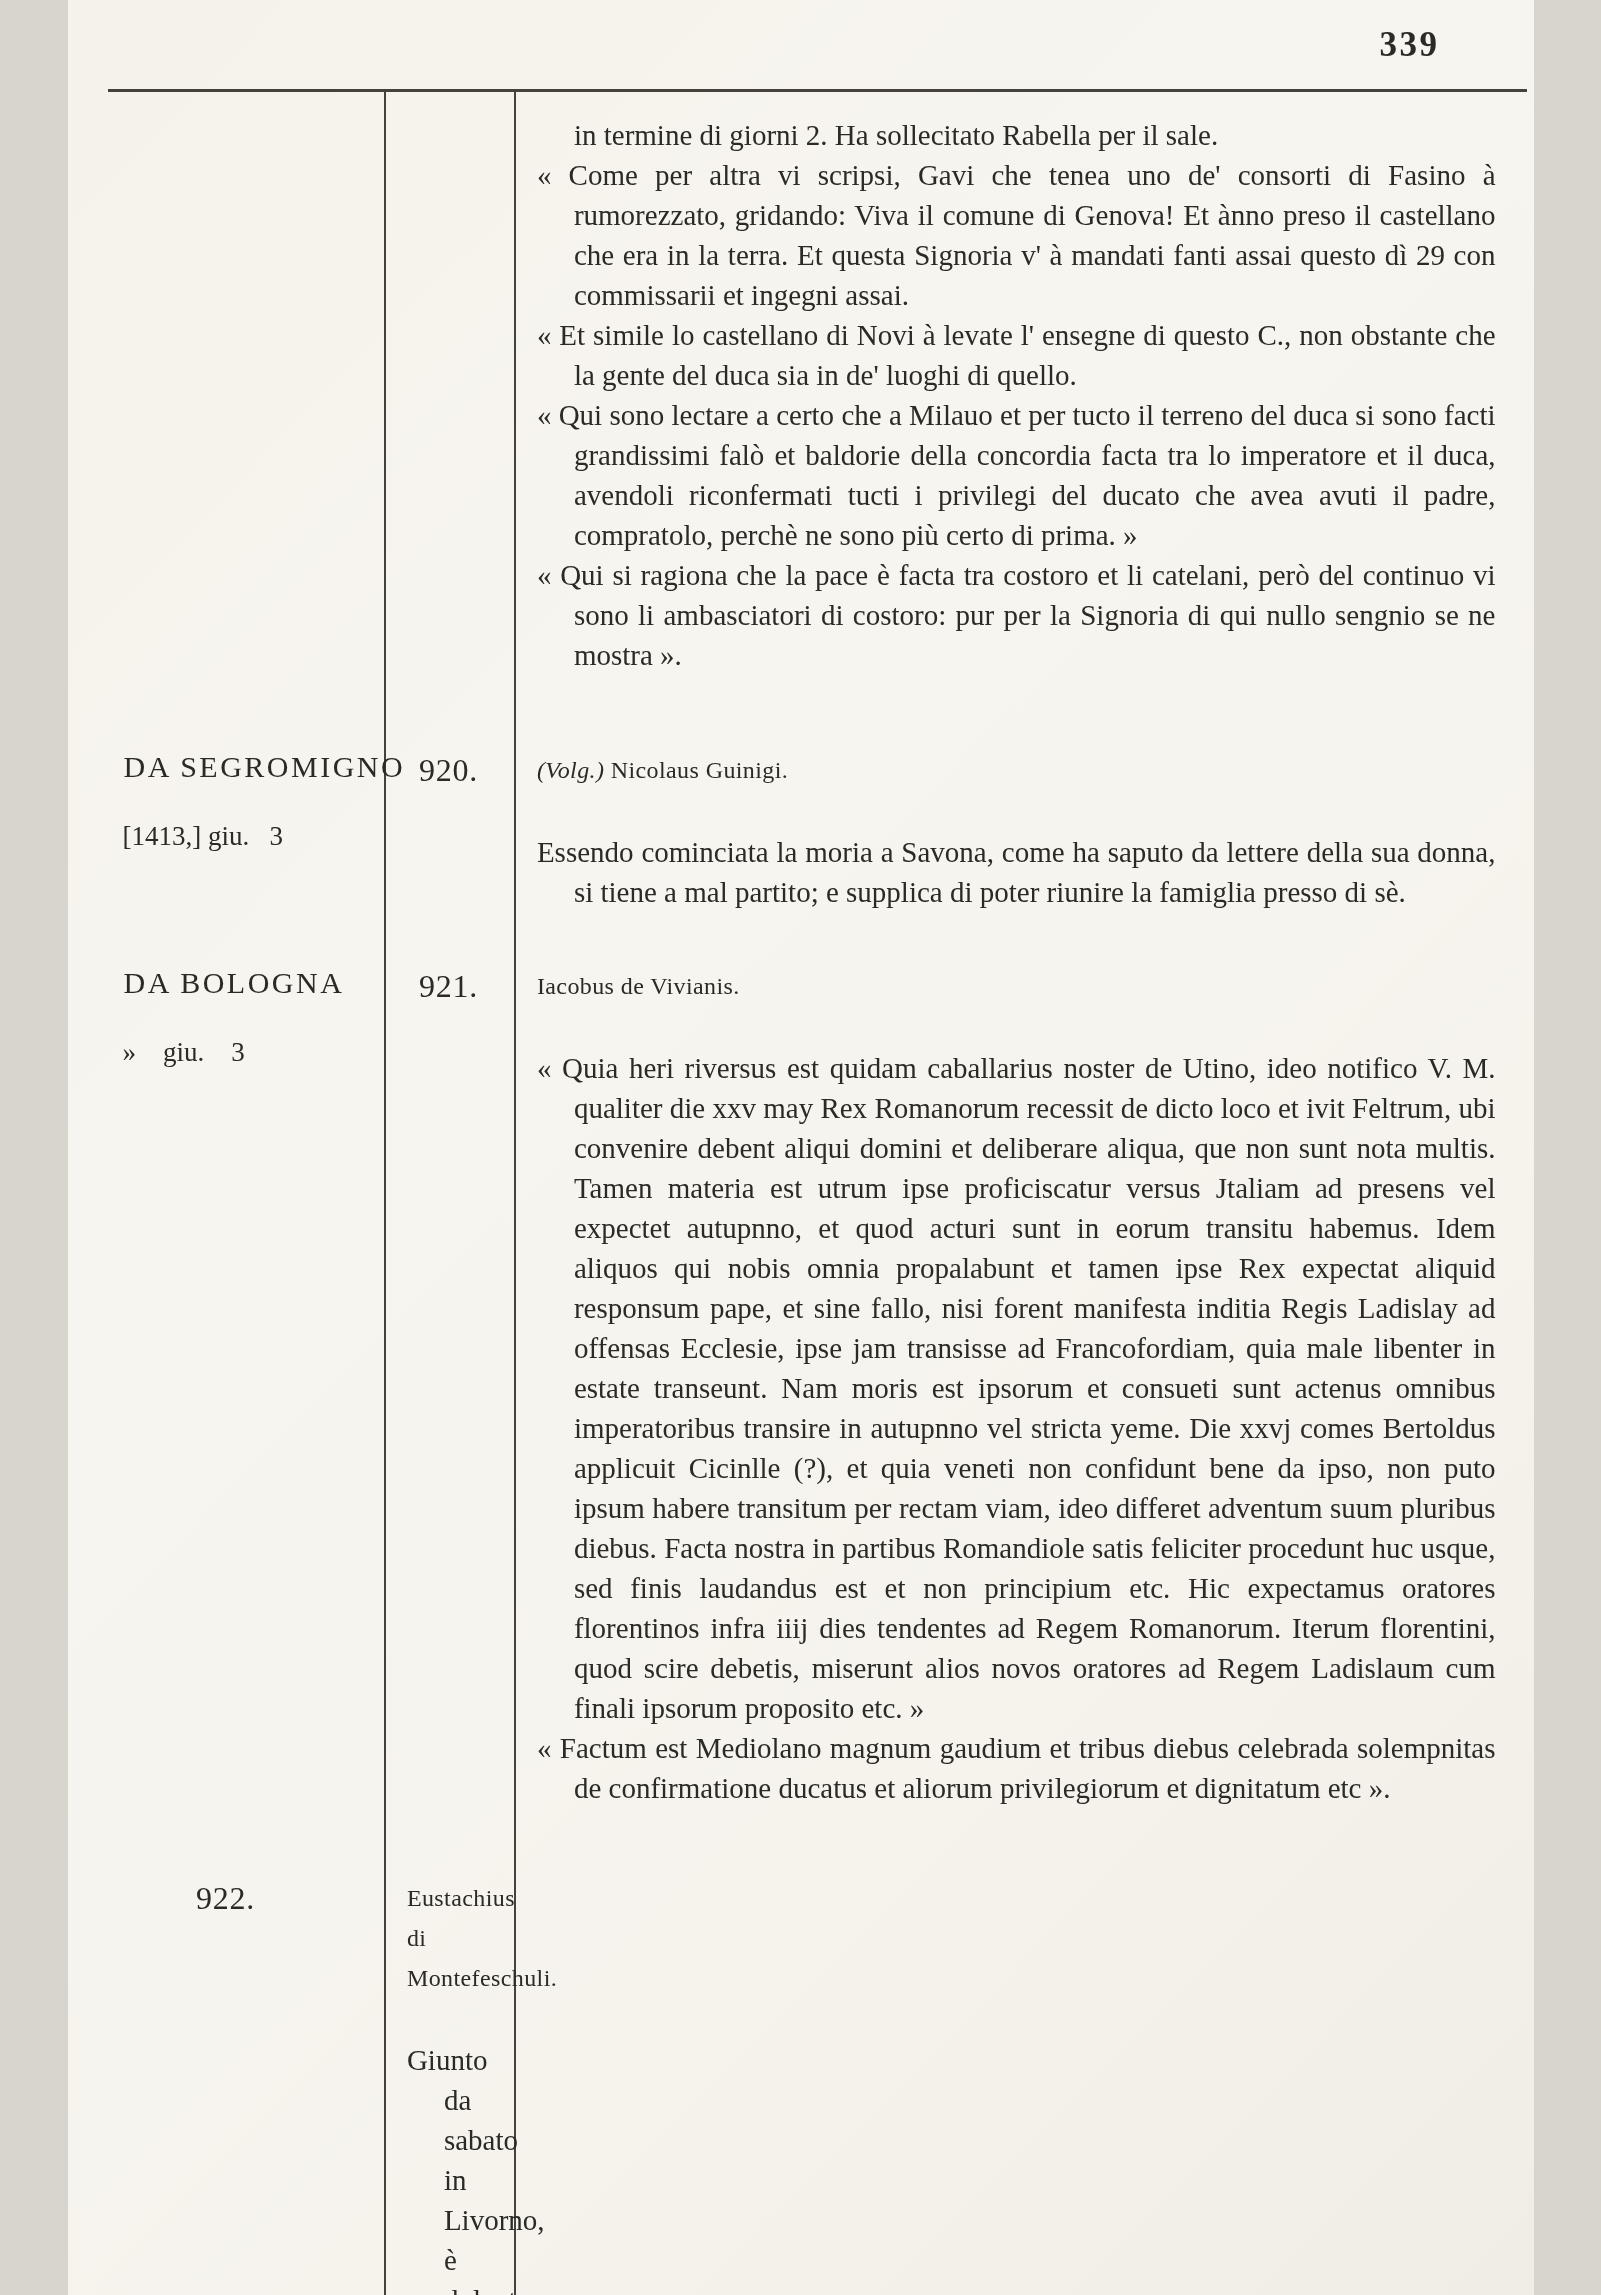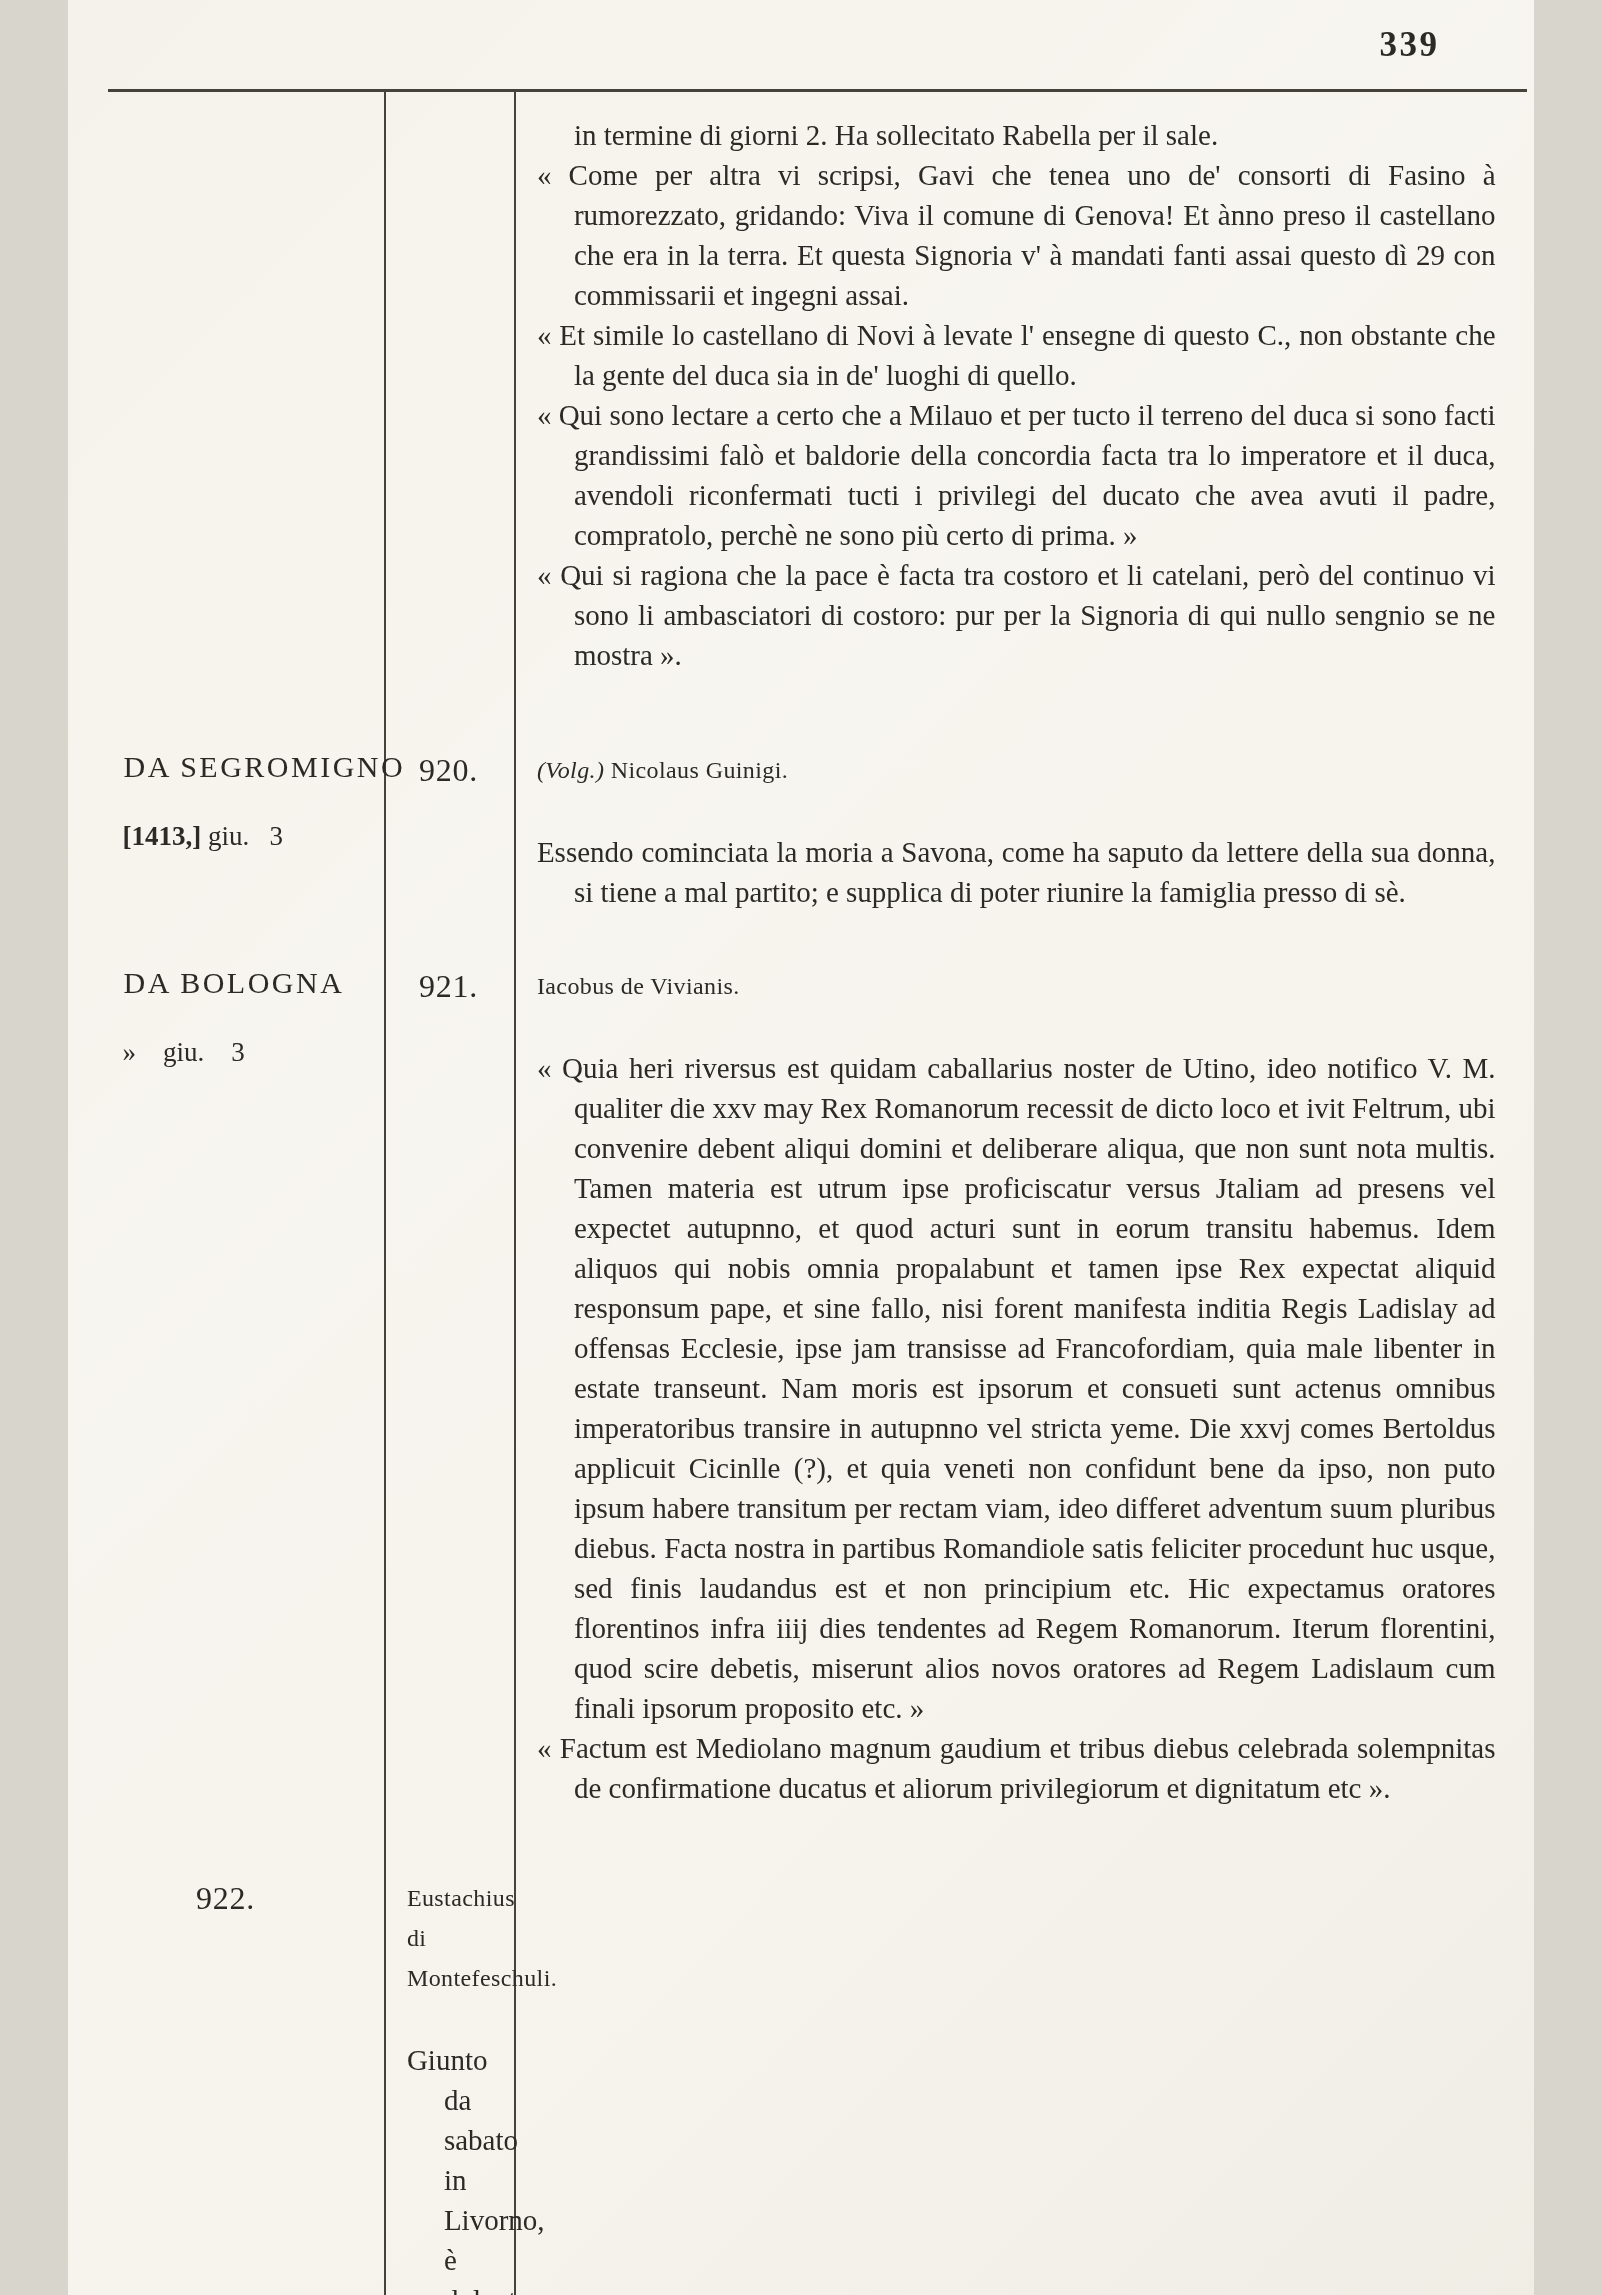--- a/index.html
+++ b/index.html
@@ -49,21 +49,21 @@
   .entry-number { font-size:32px; letter-spacing:0.8px; }
 
   .place {
     margin-left:1px;
     font-size:30px; letter-spacing:2.5px; white-space:pre;
   }
   .date {
     margin-top:37px;
     font-size:27px; white-space:pre;
   }
-  .date .bold { font-weight:700;margin-top:28px; }
+  .date .bold { font-weight:400;margin-top:28px; }
 
   .entry-920 { margin-top:75px; }
   .entry-921 { margin-top:54px; }
   .entry-922 { margin-top:70px; }
 </style>
 </head>
 <body>
 
 <div class="page">
 

